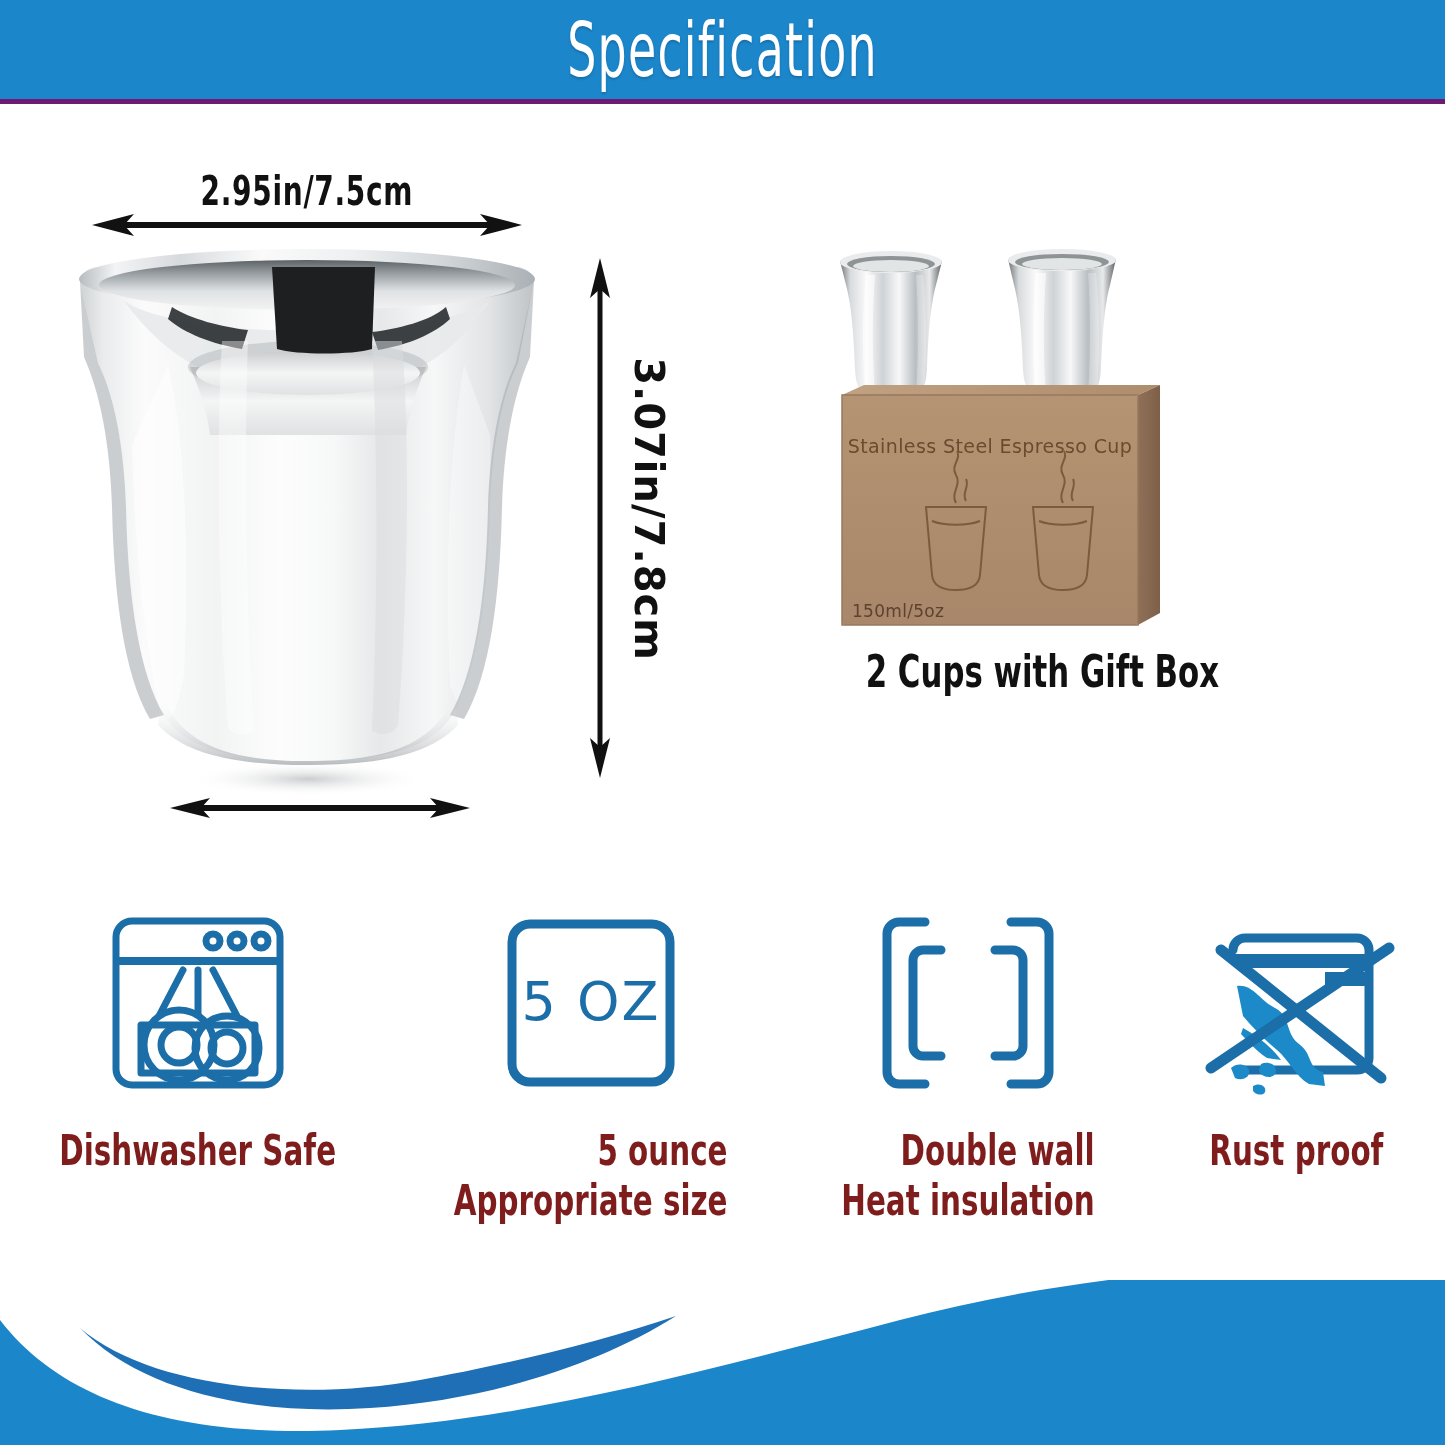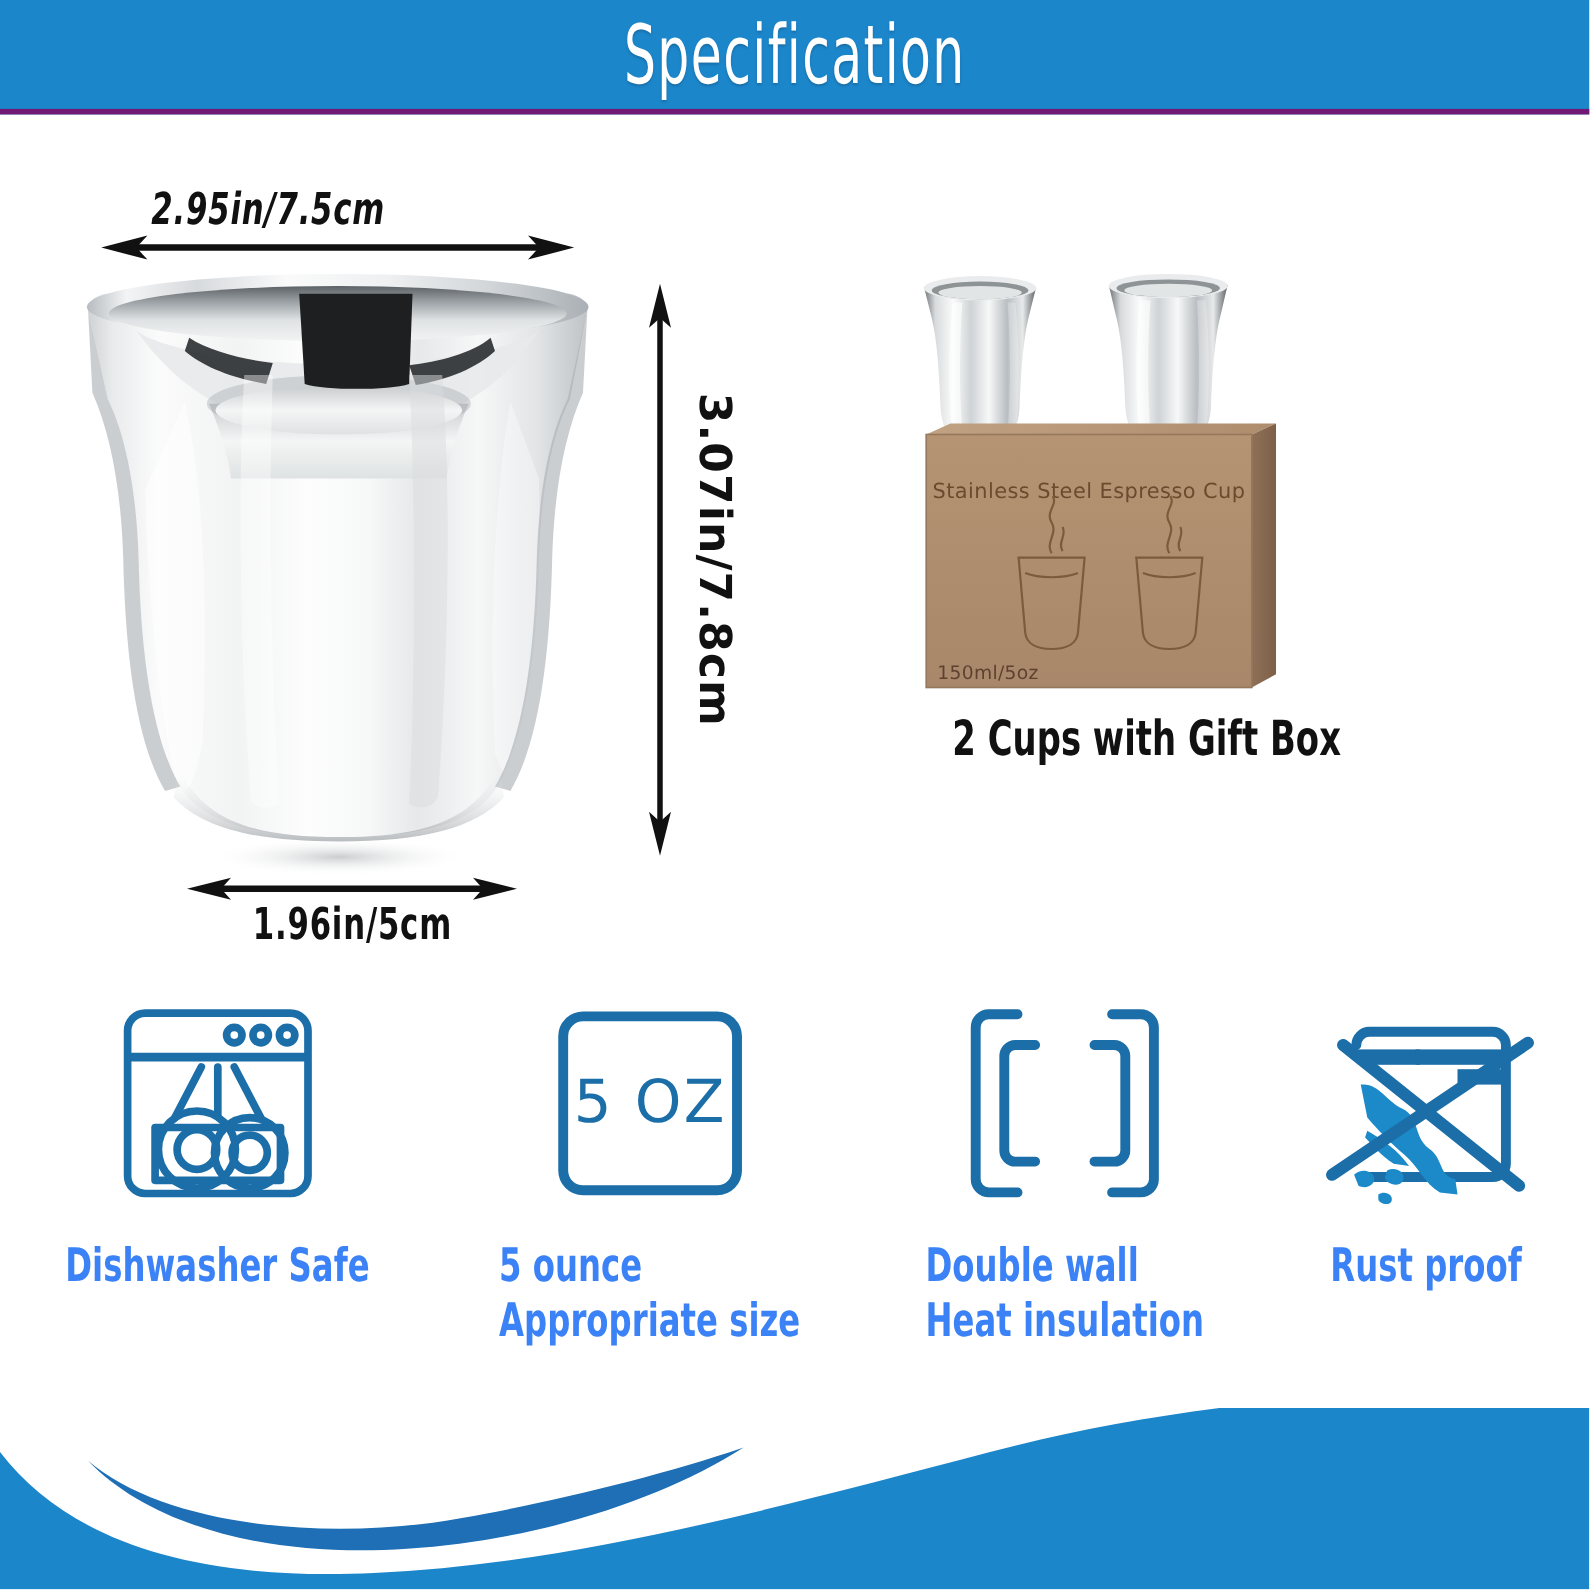--- a/index.html
+++ b/index.html
@@ -39,21 +39,21 @@
     transform:scaleX(0.70);
     transform-origin:center;
     white-space:nowrap;
   }
 
   
   .dim-label{ color:#111; }
 
   #dim-top{
     position:absolute; left:92px; top:168px; width:430px; height:70px;
-    font-style:italic;
+    text-align:center;
   }
   #dim-top-label{ font-size:40px; letter-spacing:1px; }
   #dim-top-arrow{
     position:absolute; left:0; bottom:0; width:430px; height:26px;
   }
 
   #dim-bottom{
     position:absolute; left:170px; top:796px; width:300px; height:78px;
     text-align:center;
   }
@@ -89,21 +89,21 @@
   #feature-row{
     position:absolute; left:0; top:905px; width:1445px; height:370px;
     display:flex;
   }
   .feature{
     flex:1 1 0;
     display:flex; flex-direction:column; align-items:center;
   }
   .feature-icon{ height:195px; display:flex; align-items:center; justify-content:center; }
   .feature-label{
-    margin-top:26px; text-align:left; color:#3b82f6;
+    margin-top:26px; text-align:right; color:#7f1d1d;
     line-height:1.20;
   }
   .feature-label .ln{ display:block; font-size:42px; }
 
   
   #bottom-wave{ position:absolute; left:0; bottom:0; width:1445px; height:165px; }
 </style>
 </head>
 <body>
 
@@ -220,23 +220,20 @@
   </svg>
   <span class="cond dim-label" id="dim-right-label">3.07in/7.8cm</span>
 </div>
 
 <div id="dim-bottom">
   <svg id="dim-bottom-arrow" viewBox="0 0 300 24">
     <line x1="16" y1="12" x2="284" y2="12" stroke="#111" stroke-width="6"></line>
     <polygon points="0,12 40,2 31,12 40,22" fill="#111"></polygon>
     <polygon points="300,12 260,2 269,12 260,22" fill="#111"></polygon>
   </svg>
-  <div id="dim-bottom-label">
-    <span class="cond dim-label">1.96in/5cm</span>
-  </div>
 </div>
 
 <svg id="giftbox-group" viewBox="0 0 400 400">
   <defs>
     <linearGradient id="miniCup" x1="0" y1="0" x2="1" y2="0">
       <stop offset="0" stop-color="#6e7376"></stop>
       <stop offset="0.10" stop-color="#d8dbdd"></stop>
       <stop offset="0.26" stop-color="#fafafa"></stop>
       <stop offset="0.42" stop-color="#cfd3d6"></stop>
       <stop offset="0.58" stop-color="#f7f8f8"></stop>

